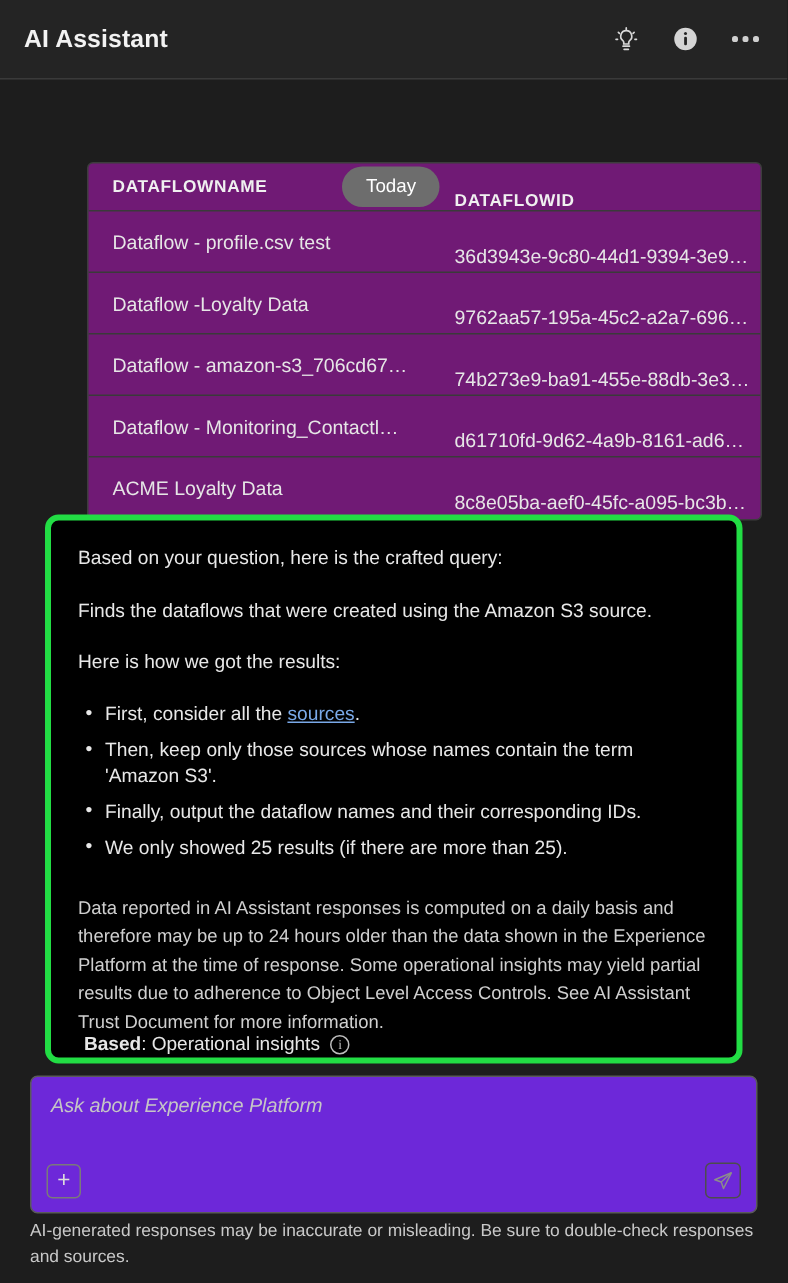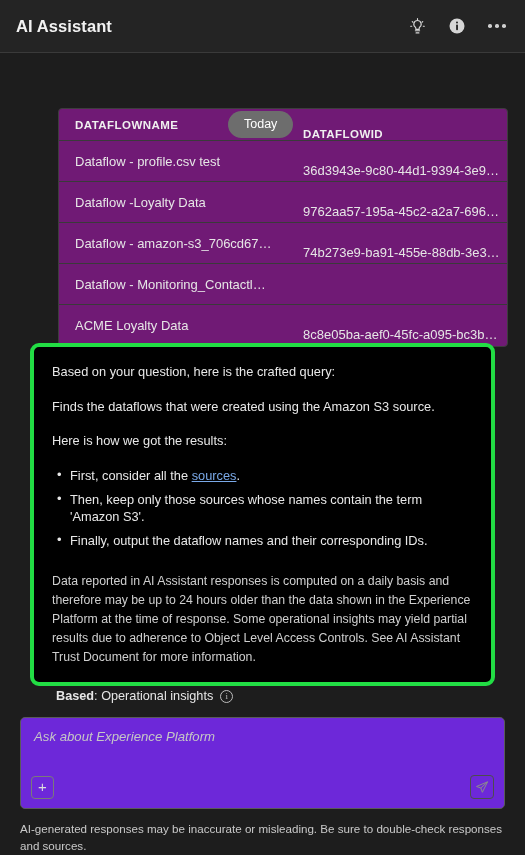--- a/index.html
+++ b/index.html
@@ -153,21 +153,21 @@
     cursor: pointer;
   }
   .send-btn {
     position: absolute; right: 10px; bottom: 9px;
     width: 24px; height: 24px;
     border: 1px solid #4d4d4d; border-radius: 4px;
     display: flex; align-items: center; justify-content: center;
     color: #8c8c8c; cursor: pointer;
   }
   .footnote {
-    position: absolute; left: 20px; right: 20px; bottom: 0;
+    position: absolute; left: 20px; right: 20px; bottom: 8px;
     font-size: 11.6px; color: #c9c9c9; line-height: 1.45;
   }
 </style>
 </head>
 <body>
 
 <div id="app">
 
   <div class="titlebar">
     <div class="titlebar-title">AI Assistant</div>
@@ -215,38 +215,40 @@
       <div class="trow">
         <div class="cell c1">Dataflow -Loyalty Data</div>
         <div class="cell c2">9762aa57-195a-45c2-a2a7-696b…</div>
       </div>
       <div class="trow">
         <div class="cell c1">Dataflow - amazon-s3_706cd67…</div>
         <div class="cell c2">74b273e9-ba91-455e-88db-3e33…</div>
       </div>
       <div class="trow">
         <div class="cell c1">Dataflow - Monitoring_Contactl…</div>
+        <div class="cell c2">d61710fd-9d62-4a9b-8161-ad6ef…</div>
       </div>
       <div class="trow">
         <div class="cell c1">ACME Loyalty Data</div>
         <div class="cell c2">8c8e05ba-aef0-45fc-a095-bc3b…</div>
       </div>
     </div>
 
     <div class="today-pill">Today</div>
 
     <div class="answer">
       <p>Based on your question, here is the crafted query:</p>
       <p>Finds the dataflows that were created using the Amazon S3 source.</p>
       <p>Here is how we got the results:</p>
 
       <ul>
         <li><span>First, consider all the </span><span class="srclink">sources</span><span>.</span></li>
         <li><span>Then, keep only those sources whose names contain the term 'Amazon S3'.</span></li>
         <li><span>Finally, output the dataflow names and their corresponding IDs.</span></li>
+        <li><span>We only showed 25 results (if there are more than 25).</span></li>
       </ul>
 
       <div class="disclaimer">Data reported in AI Assistant responses is computed on a daily basis and therefore may be up to 24 hours older than the data shown in the Experience Platform at the time of response. Some operational insights may yield partial results due to adherence to Object Level Access Controls. See AI Assistant Trust Document for more information.</div>
     </div>
 
     <div class="beta-row">
       <span class="beta-text"><b>Based</b><span>: Operational insights</span></span>
       <span class="info-ring">i</span>
     </div>
 

